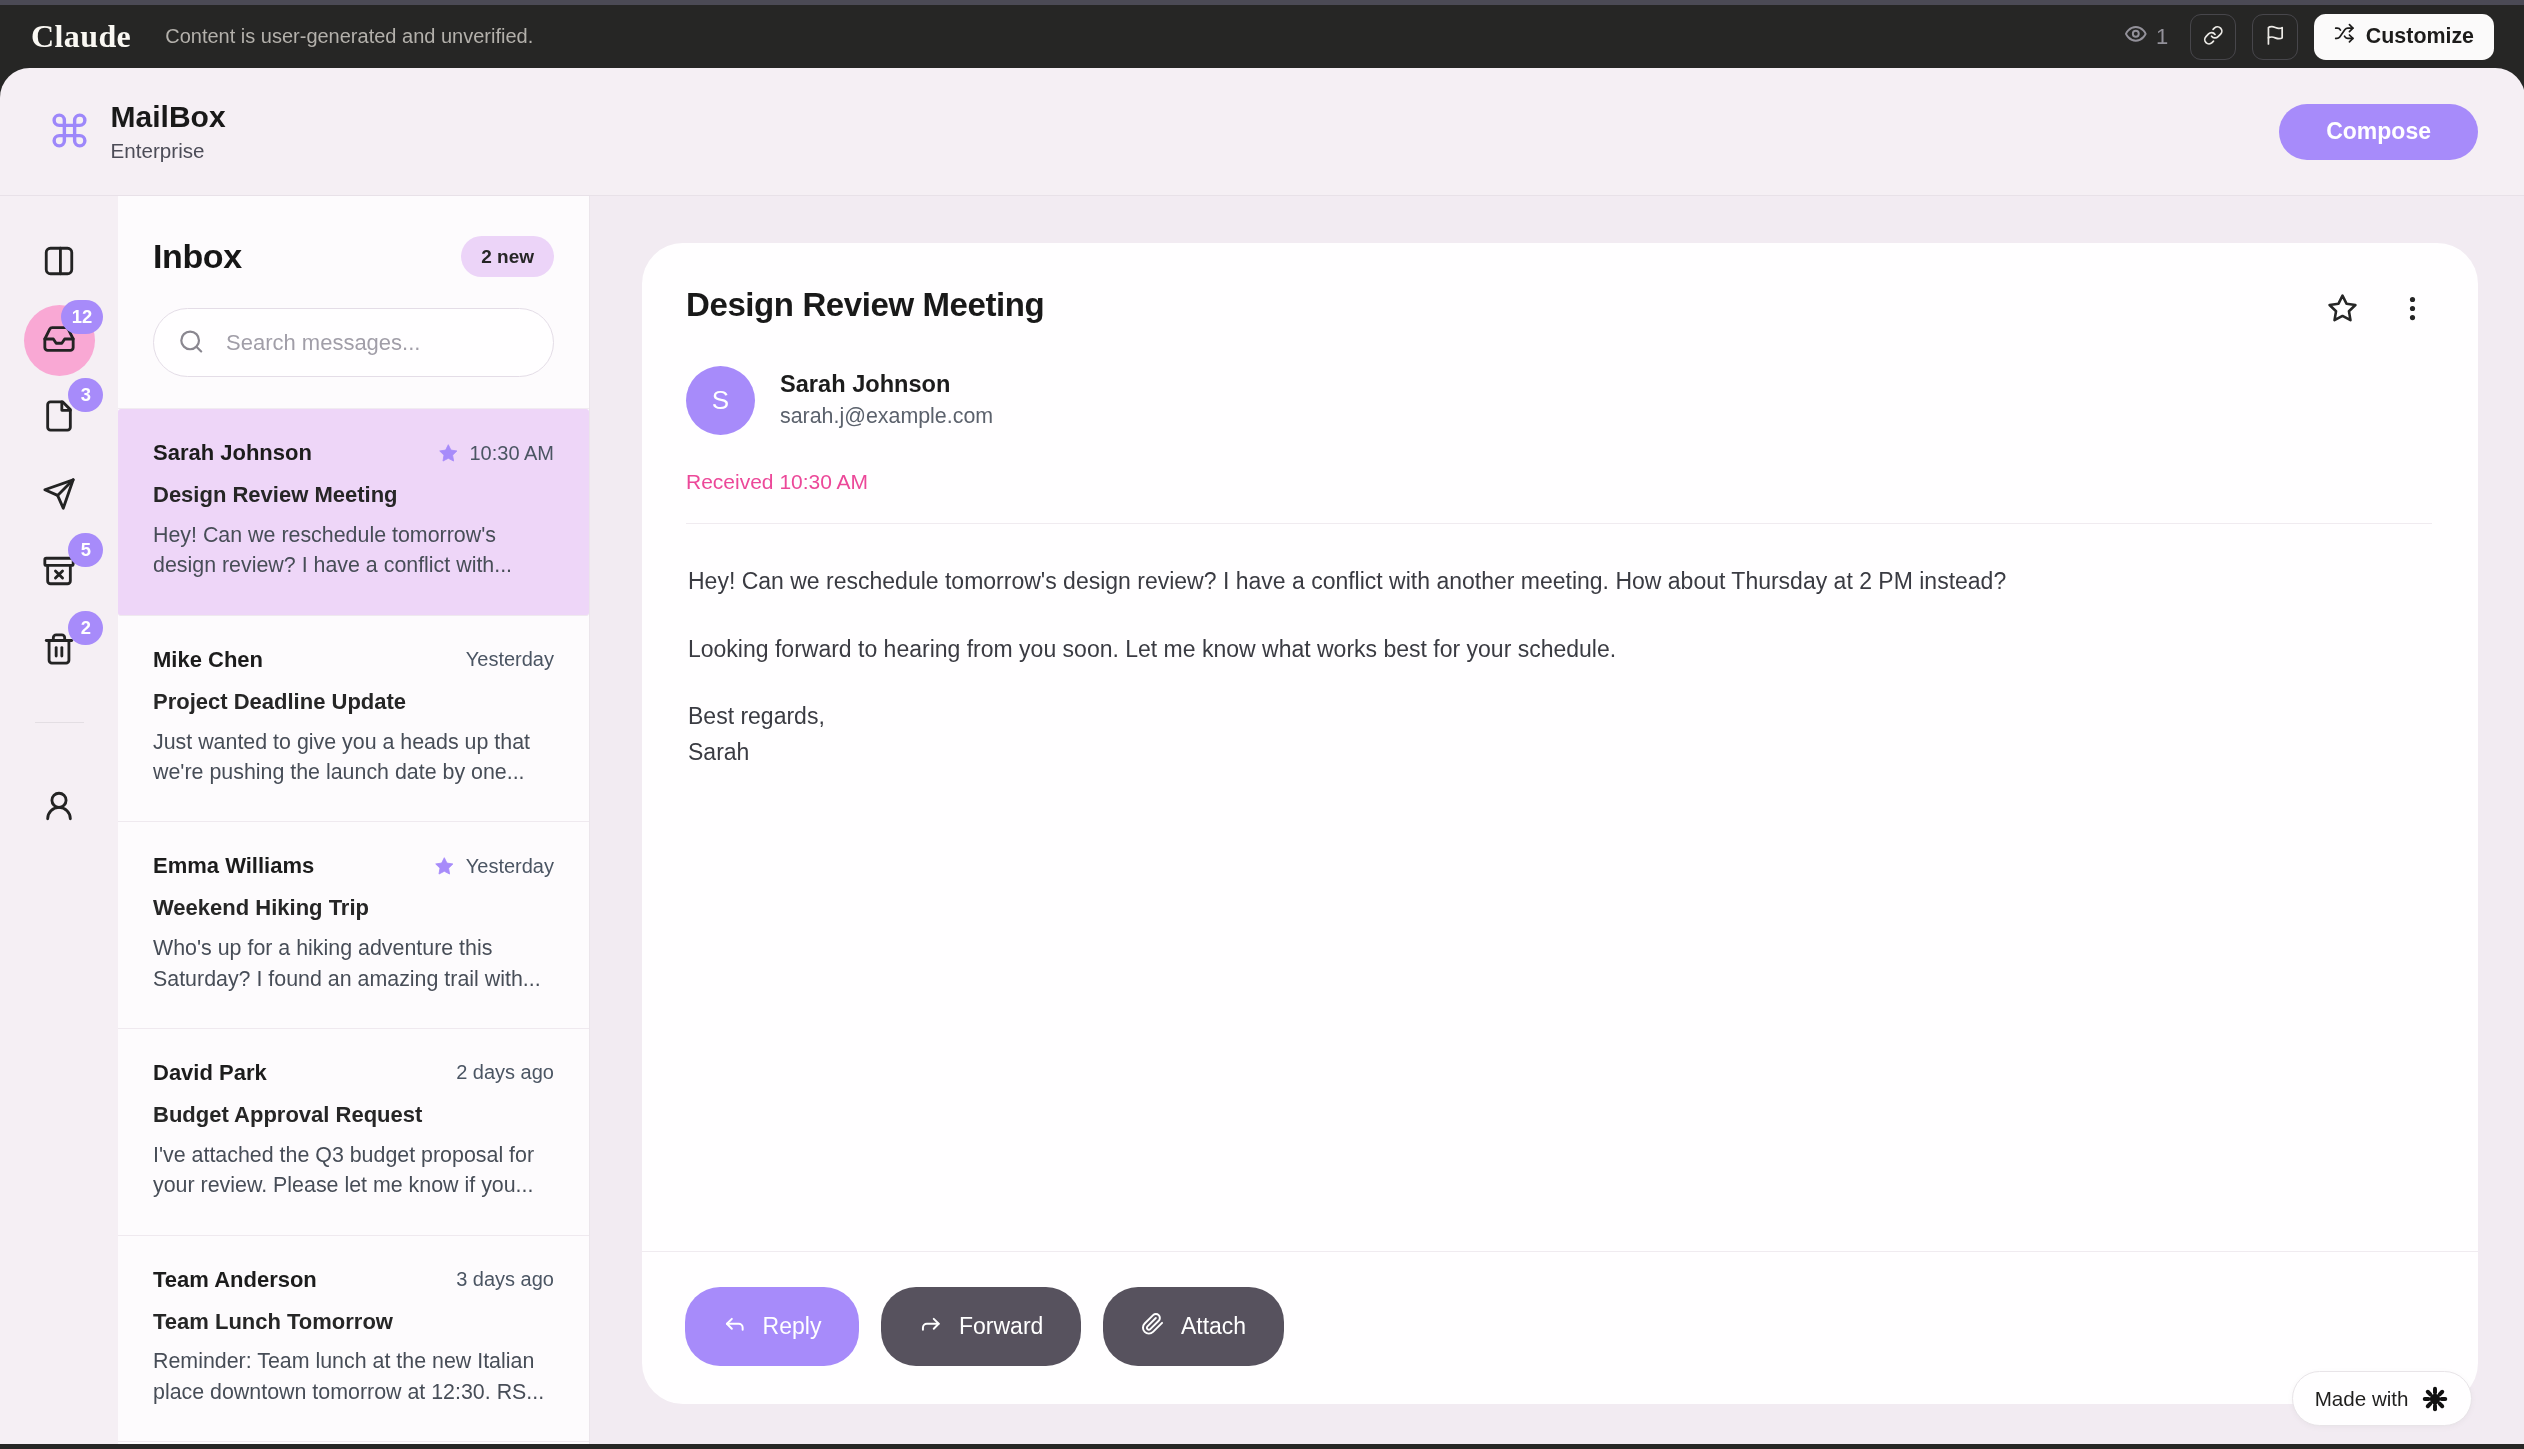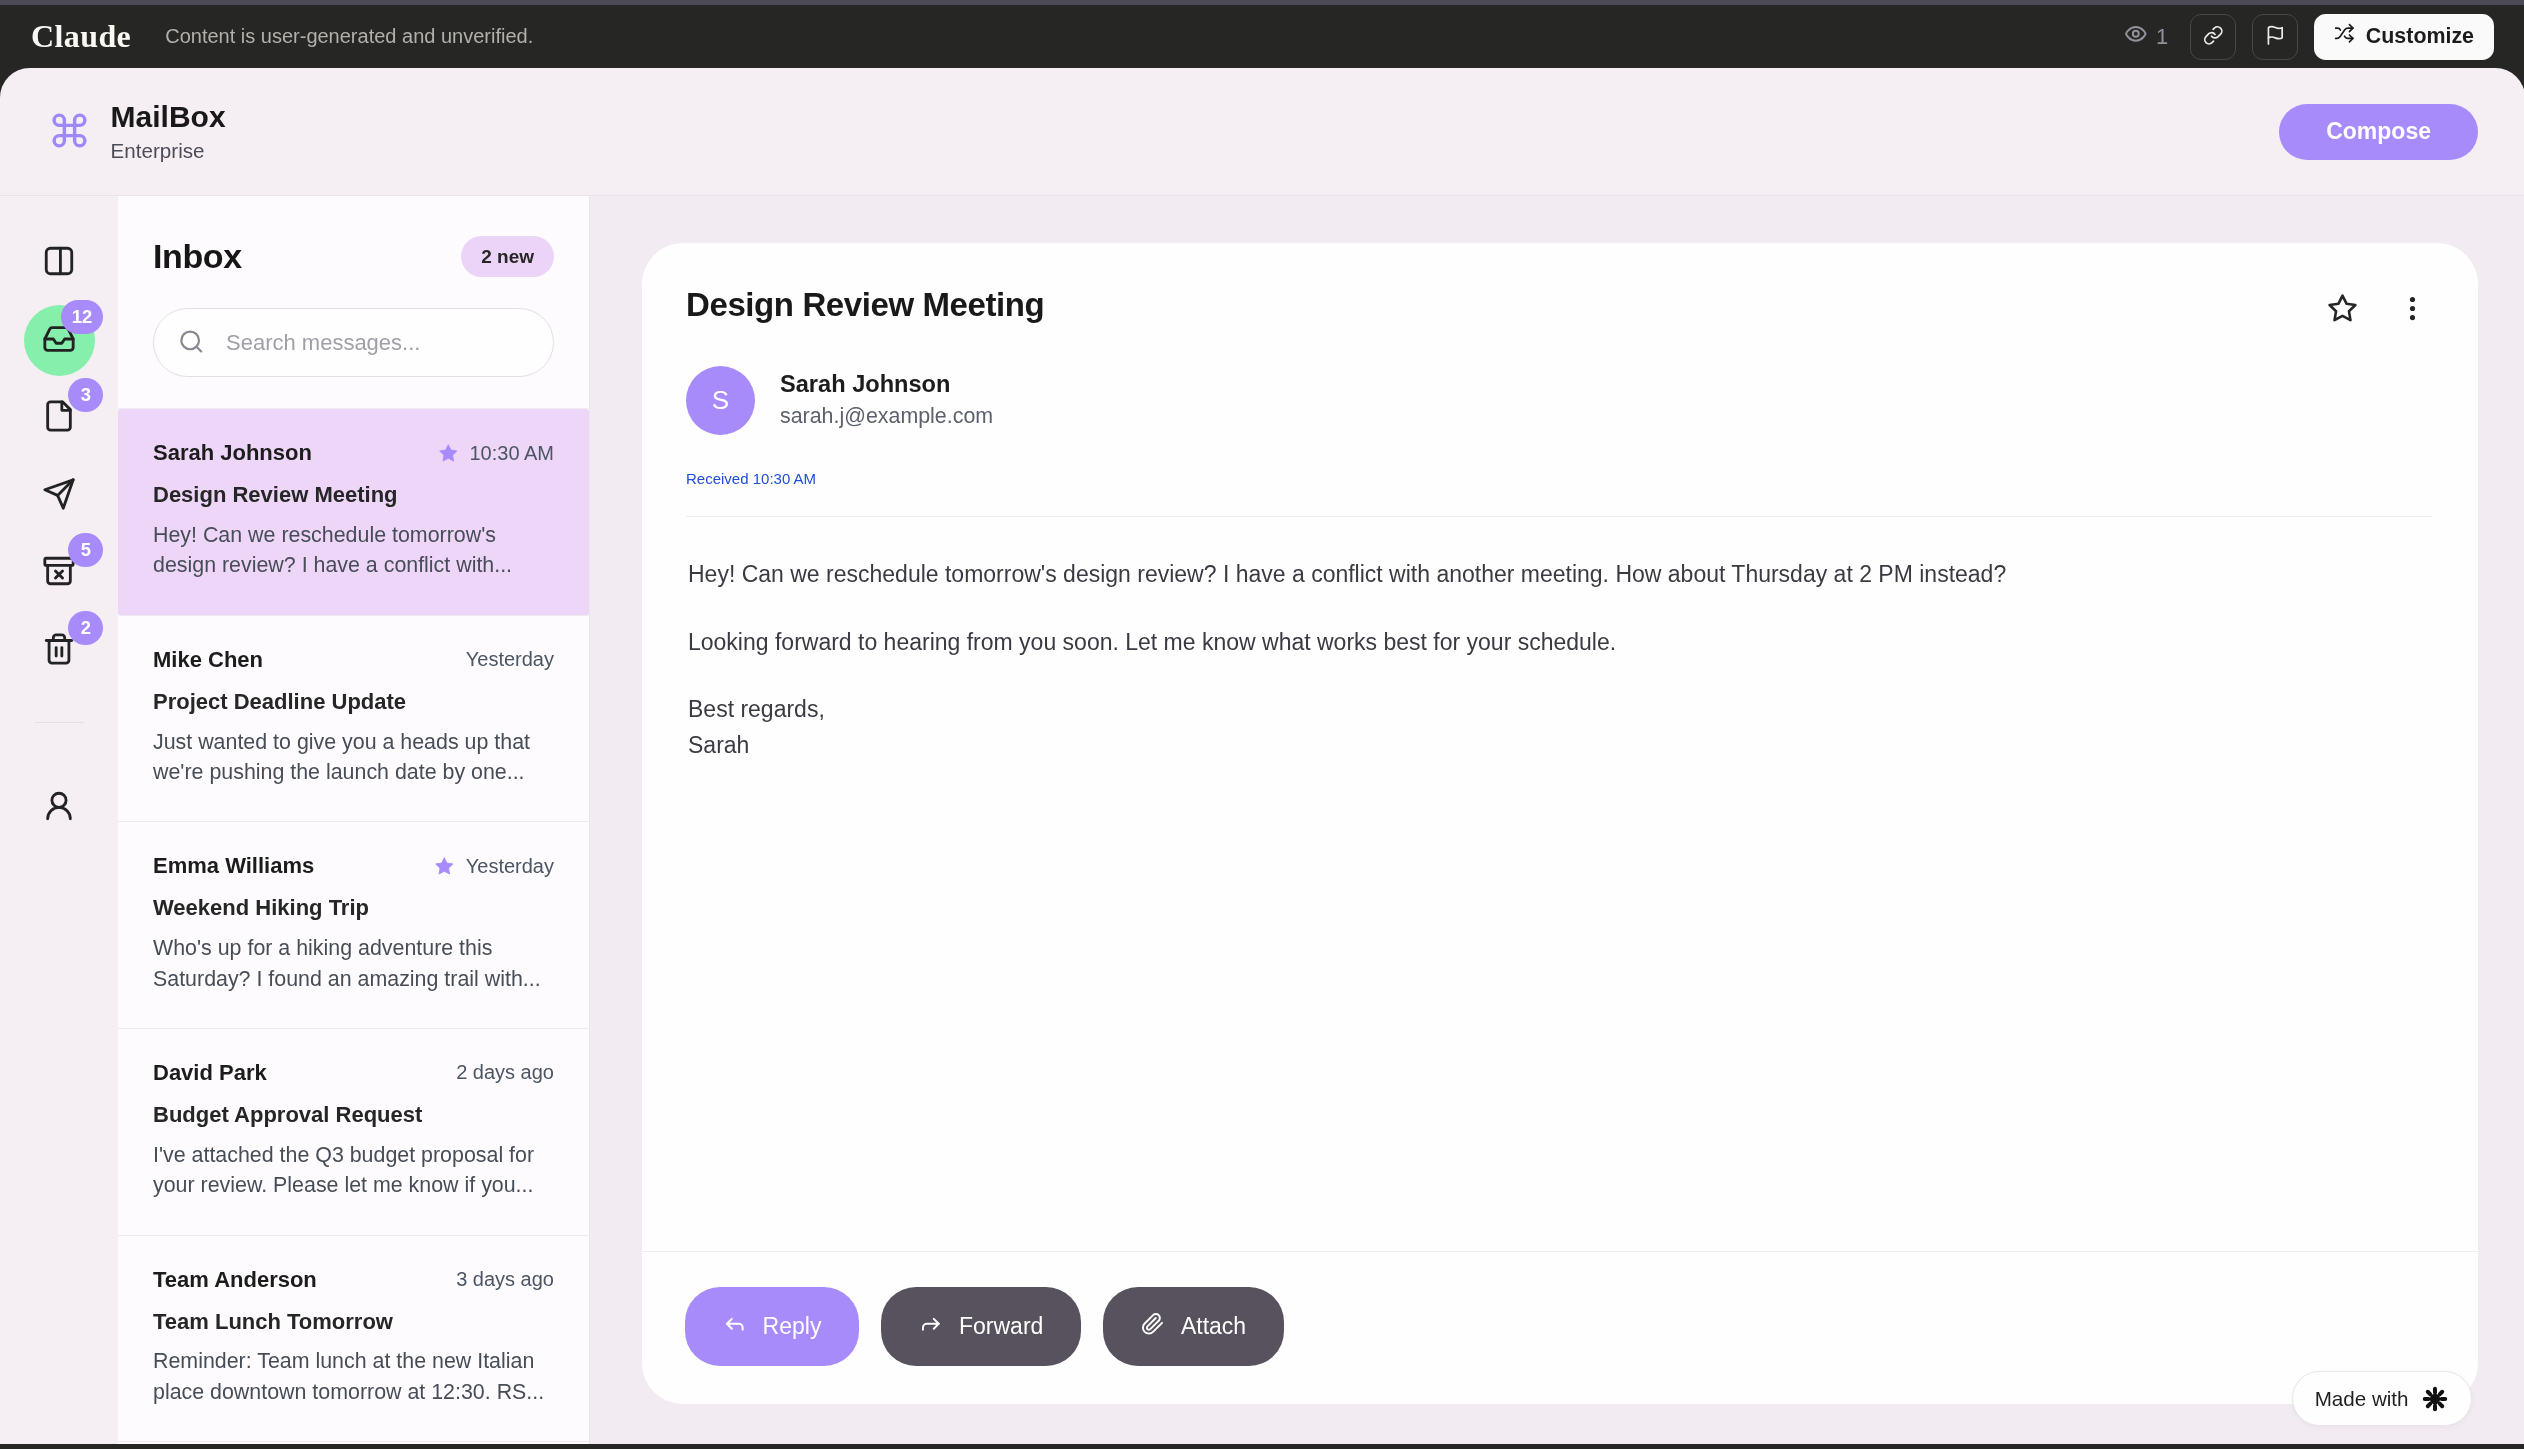--- a/index.html
+++ b/index.html
@@ -24,21 +24,21 @@
   .app-id { margin-left:20.6px; }
   .app-title { font-size:30px; font-weight:700; color:#191919; }
   .app-sub { font-size:20.6px; color:#4c4c57; margin-top:5.2px; }
   .compose-btn { margin-left:auto; height:56px; padding:0 47px; border:none; border-radius:34px; background:#a78bfa; color:#ffffff; font-size:23px; font-weight:600; font-family:inherit; cursor:pointer; }
 
   .app-body { flex:1; display:flex; min-height:0; }
 
   
   .rail { width:118px; flex:0 0 118px; display:flex; flex-direction:column; align-items:center; padding-top:31px; }
   .rail-btn { position:relative; width:71px; height:71px; margin-bottom:6.6px; background:transparent; border:none; border-radius:50%; display:flex; align-items:center; justify-content:center; color:#232323; cursor:pointer; }
-  .rail-btn.active { background:#86efac; }
+  .rail-btn.active { background:#f9a8d4; }
   .rail-badge { position:absolute; top:-4.4px; right:-8.8px; min-width:35px; height:34px; padding:0 11px; border-radius:17.7px; background:#a78bfa; color:#ffffff; font-size:18.4px; font-weight:700; display:flex; align-items:center; justify-content:center; }
   .rail-divider { width:49px; border-top:1.5px solid #e3dee3; margin:29.5px 0 0; }
   .rail-btn.profile { margin-top:49px; }
 
   
   .list { width:472px; flex:0 0 472px; background:#fdfbfd; border-right:1.5px solid #ebe5eb; display:flex; flex-direction:column; min-height:0; }
   .list-head { display:flex; align-items:center; justify-content:space-between; padding:40px 35px 31px; }
   .list-title { font-size:34px; font-weight:800; color:#161616; letter-spacing:-0.4px; }
   .badge-new { background:#ecd4f8; color:#262626; font-size:19px; font-weight:600; padding:9.6px 20px; border-radius:737px; }
   .search-wrap { position:relative; margin:0 35px 31px; }
@@ -61,21 +61,21 @@
   .card { background:#fffeff; border-radius:41px; height:100%; display:flex; flex-direction:column; overflow:hidden; }
   .card-head { padding:43px 46px 0 44px; }
   .title-row { display:flex; align-items:flex-start; justify-content:space-between; }
   .detail-title { font-size:33px; font-weight:700; color:#191919; letter-spacing:-0.4px; }
   .head-icons { display:flex; align-items:center; gap:29.5px; margin-top:2.9px; }
   .icon-btn { background:none; border:none; color:#262626; cursor:pointer; display:flex; padding:4.4px; }
   .sender-row { display:flex; align-items:center; gap:25px; margin-top:34px; }
   .avatar { width:69px; height:69px; border-radius:50%; background:#a78bfa; color:#ffffff; font-size:26px; font-weight:500; display:flex; align-items:center; justify-content:center; }
   .sender-name { font-size:23.6px; font-weight:700; color:#1c1c1c; }
   .sender-email { font-size:21.4px; color:#5b616c; margin-top:6.6px; }
-  .received { font-size:15px; color:#1d4ed8; margin-top:35px; }
+  .received { font-size:21px; color:#ec4899; margin-top:35px; }
   .head-divider { border-bottom:1.5px solid #f0ebf0; margin-top:29.5px; }
   .card-body { flex:1; padding:40px 46px; font-size:23px; color:#3a3b42; line-height:1.55; overflow:hidden; }
   .card-body p { margin-bottom:32px; }
   .card-body p.pre { white-space:pre-line; margin-bottom:0; }
   .card-foot { border-top:1.5px solid #f0ebf0; padding:35px 43px 38px; display:flex; gap:22px; }
   .action-btn { height:79px; border:none; border-radius:35px; padding:0 38px; display:flex; align-items:center; gap:16px; font-size:23px; font-weight:500; font-family:inherit; color:#ffffff; cursor:pointer; }
   .action-btn.reply { background:#a78bfa; }
   .action-btn.dark { background:#57525e; }
 
   

